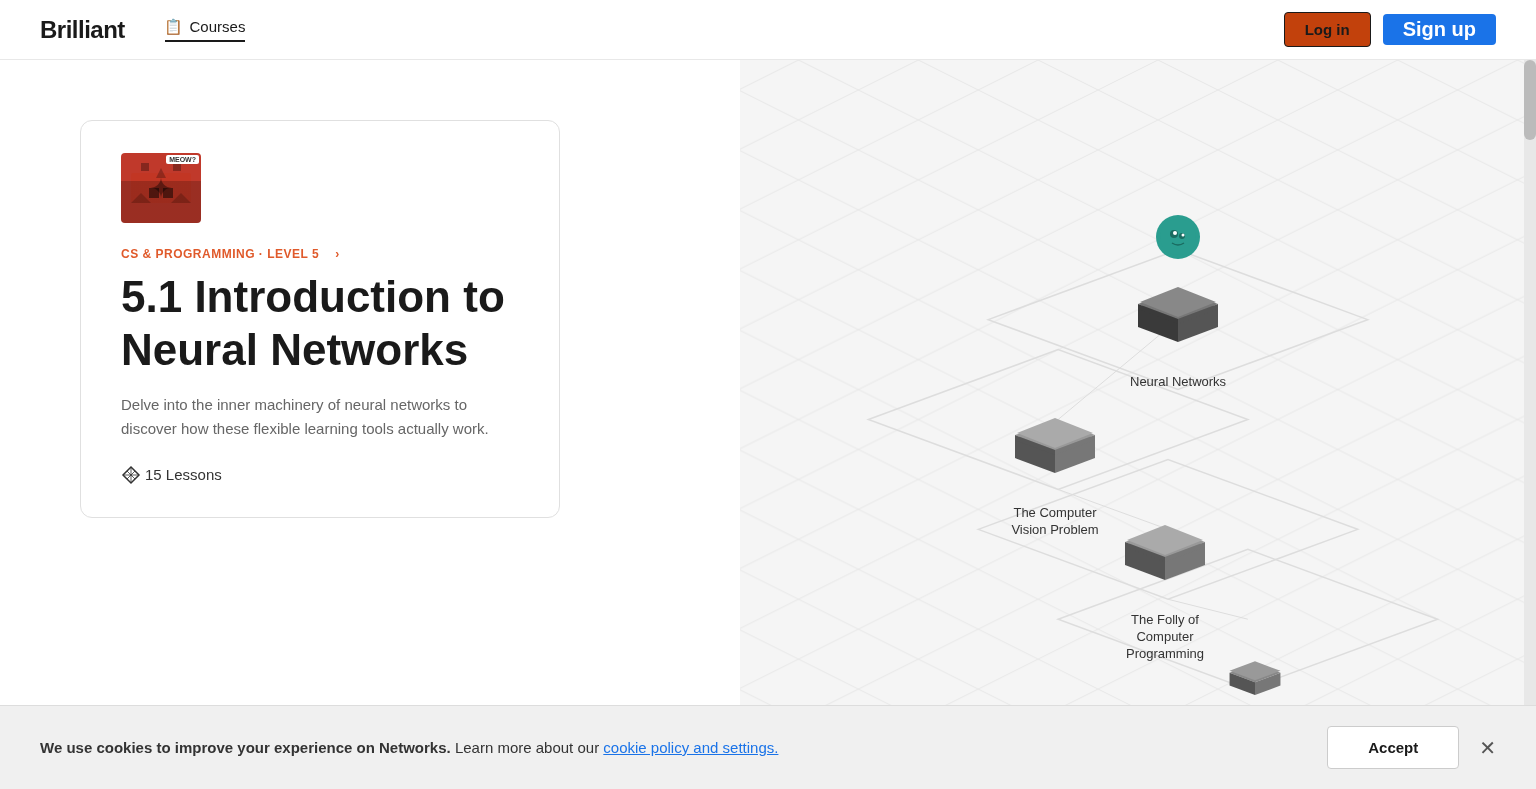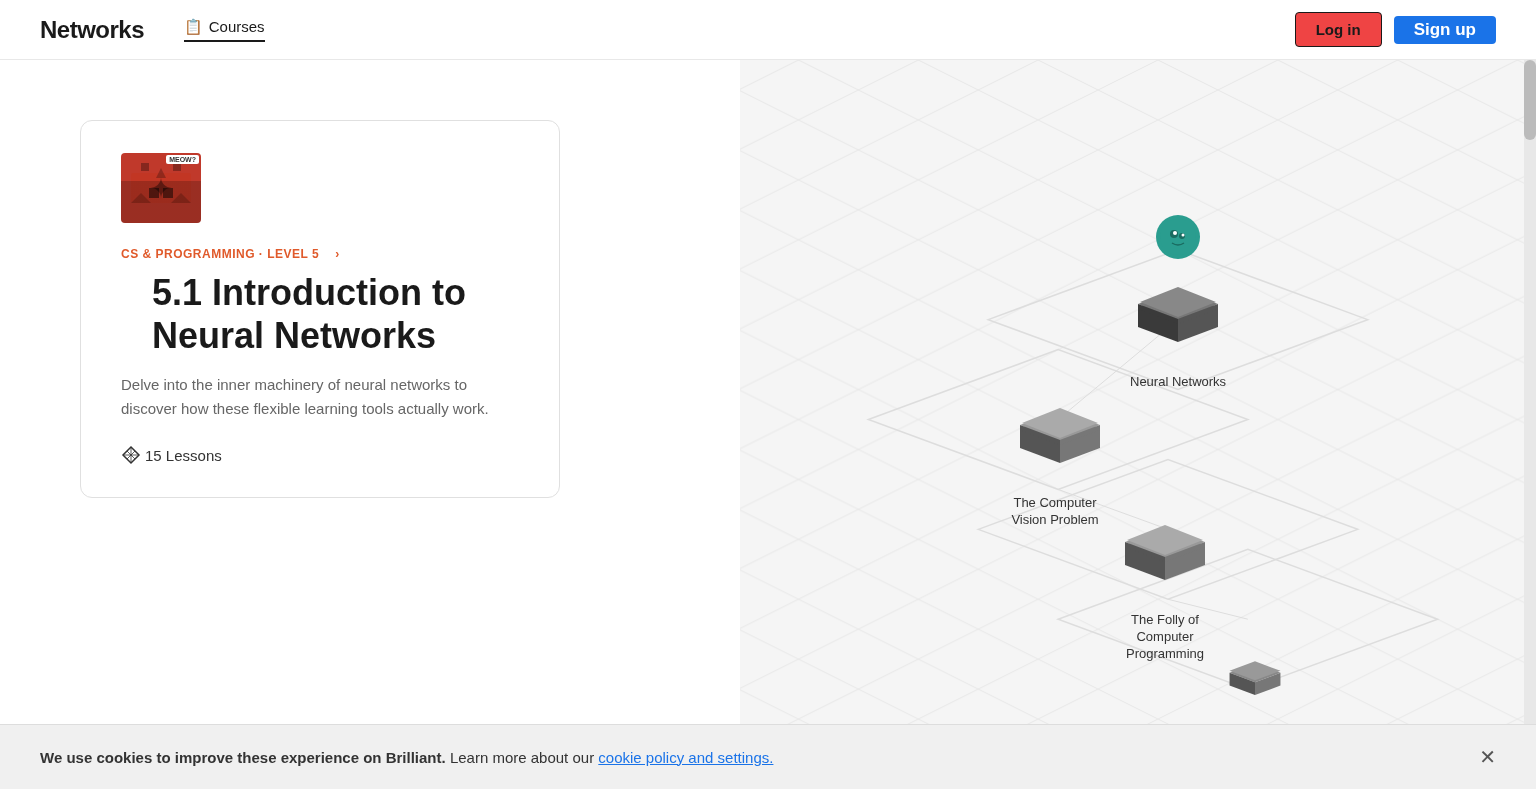--- a/index.html
+++ b/index.html
@@ -25,33 +25,33 @@
       font-weight: 500;
       color: #1a1a1a;
       padding-bottom: 4px;
       border-bottom: 2px solid #1a1a1a;
       cursor: pointer;
     }
     .header-right { display: flex; align-items: center; gap: 12px; }
     .btn-login {
       padding: 8px 20px;
       border: 1.5px solid #1a1a1a;
-      background: #ef4444;
+      background: #c2410c;
       border-radius: 4px;
       font-size: 15px;
       font-weight: 600;
       cursor: pointer;
       color: #1a1a1a;
     }
     .btn-signup {
       padding: 4px 20px;
       background: #1a73e8;
       border: none;
       border-radius: 4px;
-      font-size: 17px;
+      font-size: 20px;
       font-weight: 600;
       cursor: pointer;
       color: #fff;
     }
 
     
     .main {
       display: flex;
       height: calc(789px - 60px);
       overflow: hidden;
@@ -79,26 +79,25 @@
       font-weight: 700;
       color: #e05a2b;
       text-transform: uppercase;
       letter-spacing: 0.5px;
       margin-bottom: 10px;
       display: flex;
       align-items: center;
       gap: 16px;
     }
     .course-title {
-      font-size: 36px;
+      font-size: 44px;
       font-weight: 800;
       color: #1a1a1a;
       line-height: 1.2;
       margin-bottom: 16px;
-      margin-left: 31px;
     }
     .course-description {
       font-size: 15px;
       color: #666;
       line-height: 1.6;
       margin-bottom: 24px;
     }
     .course-lessons {
       display: flex;
       align-items: center;
@@ -248,21 +247,21 @@
       transform: translate(-50%, -50%);
       font-size: 28px;
       color: rgba(0,0,0,0.4);
     }
   </style>
 </head>
 <body>
 
 <header class="header">
   <div class="header-left">
-    <div class="logo">Networks</div>
+    <div class="logo">Brilliant</div>
     <div class="nav-courses">
       <span>📋</span>
       <span>Courses</span>
     </div>
   </div>
   <div class="header-right">
     <button class="btn-login">Log in</button>
     <button class="btn-signup">Sign up</button>
   </div>
 </header>
@@ -364,21 +363,21 @@
         <polygon points="45,2 85,17 45,32 5,17" fill="#777"></polygon>
         <polygon points="5,17 5,22 45,37 45,32" fill="#3a3a3a"></polygon>
         <polygon points="85,17 85,22 45,37 45,32" fill="#555"></polygon>
 
         <polygon points="45,0 83,15 45,30 7,15" fill="#888"></polygon>
       </svg>
 
       <div class="node-label">Neural Networks</div>
     </div>
 
-    <div class="iso-block" style="left: 265px; top: 348px; align-items: flex-end;">
+    <div class="iso-block" style="left: 265px; top: 358px;">
 
       <svg width="90" height="55" viewBox="0 0 90 55">
         <polygon points="45,5 85,20 45,35 5,20" fill="#888"></polygon>
         <polygon points="5,20 5,40 45,55 45,35" fill="#555"></polygon>
         <polygon points="85,20 85,40 45,55 45,35" fill="#777"></polygon>
         <polygon points="45,2 85,17 45,32 5,17" fill="#999"></polygon>
         <polygon points="5,17 5,22 45,37 45,32" fill="#555"></polygon>
         <polygon points="85,17 85,22 45,37 45,32" fill="#777"></polygon>
         <polygon points="45,0 83,15 45,30 7,15" fill="#aaa"></polygon>
       </svg>
@@ -410,20 +409,21 @@
 
   </div>
 </div>
 
 <div class="scrollbar">
   <div class="scrollbar-thumb"></div>
 </div>
 
 <div class="cookie-banner">
   <div class="cookie-text">
-    <strong>We use cookies to improve these experience on Brilliant.</strong>
+    <strong>We use cookies to improve your experience on Networks.</strong>
     <span> Learn more about our </span>
     <a class="cookie-link">cookie policy and settings.</a>
   </div>
   <div class="cookie-right">
+    <button class="btn-accept">Accept</button>
     <button class="close-btn">✕</button>
   </div>
 </div>
 
 </body></html>

